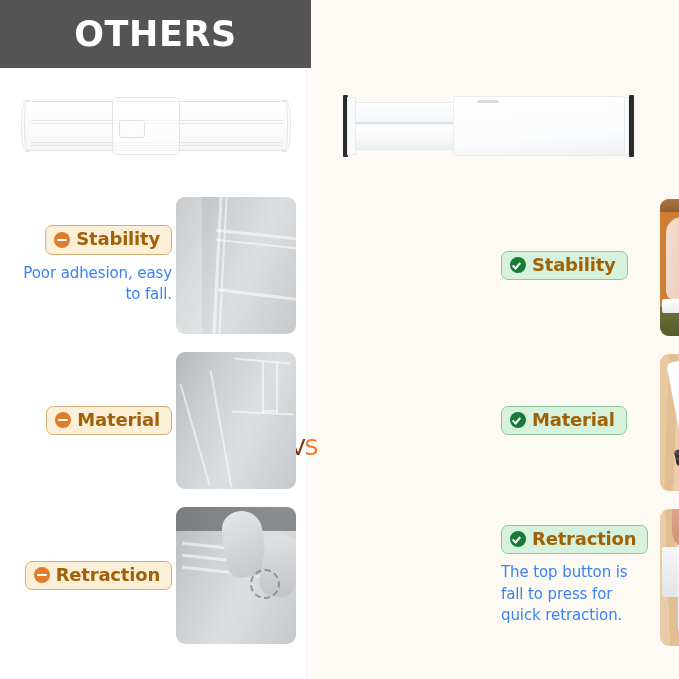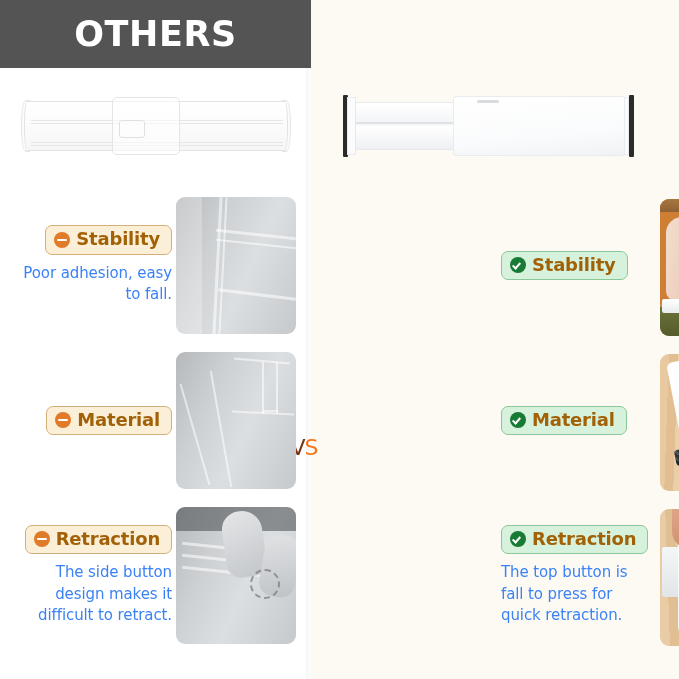--- a/index.html
+++ b/index.html
@@ -588,21 +588,20 @@
   </div>
 
   <div class="row row-3">
 
     <div class="side side-left">
       <div class="copy copy-left">
         <div class="badge badge-bad">
           <span class="ico ico-minus"></span>
           <span class="badge-label">Retraction</span>
         </div>
-        <div class="desc">The side button design makes it difficult to retract.</div>
       </div>
       <div class="thumb thumb-left">
         <div class="ph-grey g3">
           <div class="bar-d b1"></div>
           <div class="bar b2"></div>
           <div class="bar b3"></div>
           <div class="bar b4"></div>
           <div class="hand-a"></div>
           <div class="hand-b"></div>
           <div class="ring"></div>

